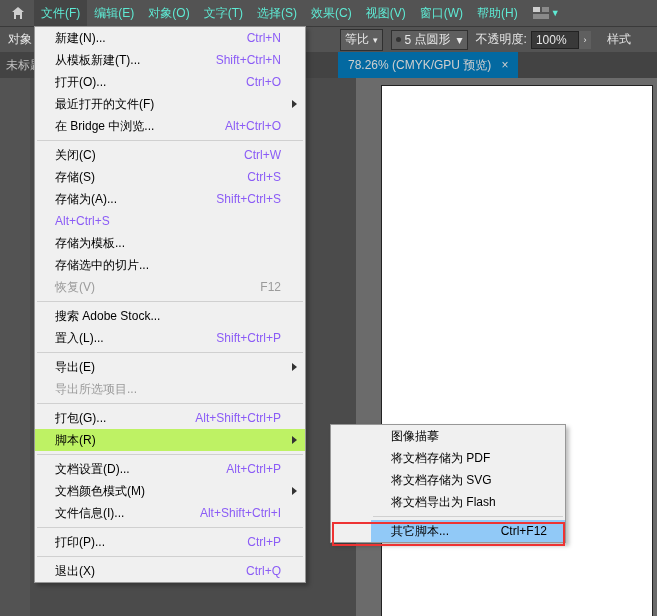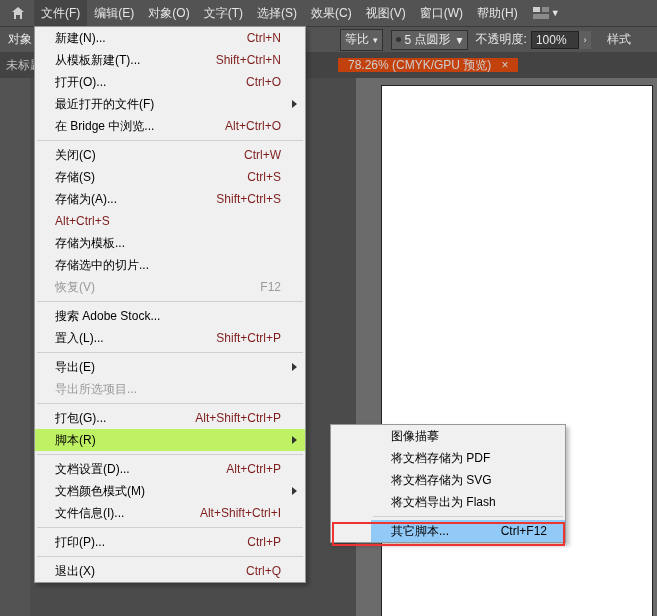--- a/index.html
+++ b/index.html
@@ -1,47 +1,47 @@
 <!DOCTYPE html>
 <html><head>
 <meta charset="utf-8">
 <style>
 * { margin: 0; padding: 0; box-sizing: border-box; font-family: "Microsoft YaHei", Arial, sans-serif; }
 body { background: #fff; width: 657px; height: 616px; overflow: hidden; position: relative; }
 
-.menubar { background: #535353; height: 26px; display: flex; align-items: center; padding-left: 8px; color: #e5e5e5; font-size: 12px; }
+.menubar { background: #535353; height: 26px; display: flex; align-items: center; padding-left: 8px; color: #5eead4; font-size: 12px; }
 .menubar .home { width: 20px; height: 20px; margin-right: 6px; display: flex; align-items: center; justify-content: center; }
 .menubar .menu-item { padding: 0 7px; height: 26px; line-height: 26px; cursor: default; }
 .menubar .menu-item.active { background: #454545; }
 .menubar .tool-icon { margin-left: 8px; display: flex; align-items: center; }
 
 .toolbar { background: #535353; height: 26px; display: flex; align-items: center; padding-left: 8px; color: #e8e8e8; font-size: 12px; border-top: 1px solid #3a3a3a; }
 .toolbar .label { margin-right: 8px; }
 .toolbar .combo { background: #5f5f5f; border: 1px solid #303030; height: 20px; display: flex; align-items: center; padding: 10px 4px; margin-right: 8px; }
 .toolbar .combo .arrow { margin-left: 4px; font-size: 9px; }
 .toolbar .pt-display { display: flex; align-items: center; background: #5f5f5f; border: 1px solid #303030; height: 20px; padding: 0 4px; margin-right: 8px; }
 .toolbar .pt-display .dot { width: 5px; height: 5px; border-radius: 50%; background: #333; margin-right: 4px; }
 .toolbar .opacity-input { background: #393939; border: 1px solid #222; color: #e8e8e8; width: 48px; height: 18px; padding: 0 4px; font-size: 12px; }
 .toolbar .chev { width: 12px; height: 18px; display: flex; align-items: center; justify-content: center; background: #5f5f5f; font-size: 9px; }
 
 .doc-tabbar { background: #434343; height: 26px; display: flex; align-items: center; color: #cfcfcf; font-size: 12px; }
 .doc-tabbar .doc-left { padding: 0 6px; color: #bfbfbf; }
-.doc-tabbar .doc-tab { background: #c2410c; padding: 0 10px; height: 14px; display: flex; align-items: center; }
+.doc-tabbar .doc-tab { background: #0369a1; padding: 0 10px; height: 26px; display: flex; align-items: center; }
 .doc-tabbar .close { margin-left: 10px; font-size: 12px; cursor: default; }
 
 .workarea { display: flex; height: calc(616px - 78px); }
 .side { width: 30px; background: #535353; }
 .graycol { background: #4b4b4b; flex: 0 0 326px; }
 .canvas-bg { background: #6b6b6b; flex: 1; display: flex; justify-content: center; padding-top: 8px; }
 .canvas { background: #fff; width: 270px; height: 540px; box-shadow: 0 0 0 1px #222; margin-left: 20px; }
 
 .dropdown { position: absolute; left: 34px; top: 26px; width: 272px; background: #f0f0f0; border: 1px solid #979797; box-shadow: 3px 3px 4px rgba(0,0,0,0.25); font-size: 12px; color: #000; z-index: 20; }
 .dropdown .item { display: flex; align-items: center; height: 22px; padding: 0 24px 0 20px; position: relative; }
 .dropdown .item .txt { flex: 1; white-space: nowrap; }
-.dropdown .item .keys { color: #7f1d1d; font-size: 12px; }
+.dropdown .item .keys { color: #8b5cf6; font-size: 12px; }
 .dropdown .item.disabled .txt, .dropdown .item.disabled .keys { color: #9b9b9b; }
 .dropdown .item.has-sub::after { content: ""; position: absolute; right: 8px; top: 50%; transform: translateY(-50%); border-left: 5px solid #333; border-top: 4px solid transparent; border-bottom: 4px solid transparent; }
 .dropdown .item.highlight { background: #bef264; }
 .dropdown .sep { height: 1px; background: #d0d0d0; margin: 3px 2px; }
 
 .submenu { position: absolute; left: 330px; top: 424px; width: 236px; background: #f0f0f0; border: 1px solid #979797; box-shadow: 3px 3px 4px rgba(0,0,0,0.25); font-size: 12px; color: #000; z-index: 25; padding-left: 40px; }
 .submenu .item { display: flex; align-items: center; height: 22px; padding: 0 18px 0 20px; }
 .submenu .item .txt { flex: 1; }
 .submenu .item .keys { color: #000000; }
 .submenu .item.highlight { background: #91c9f7; }

